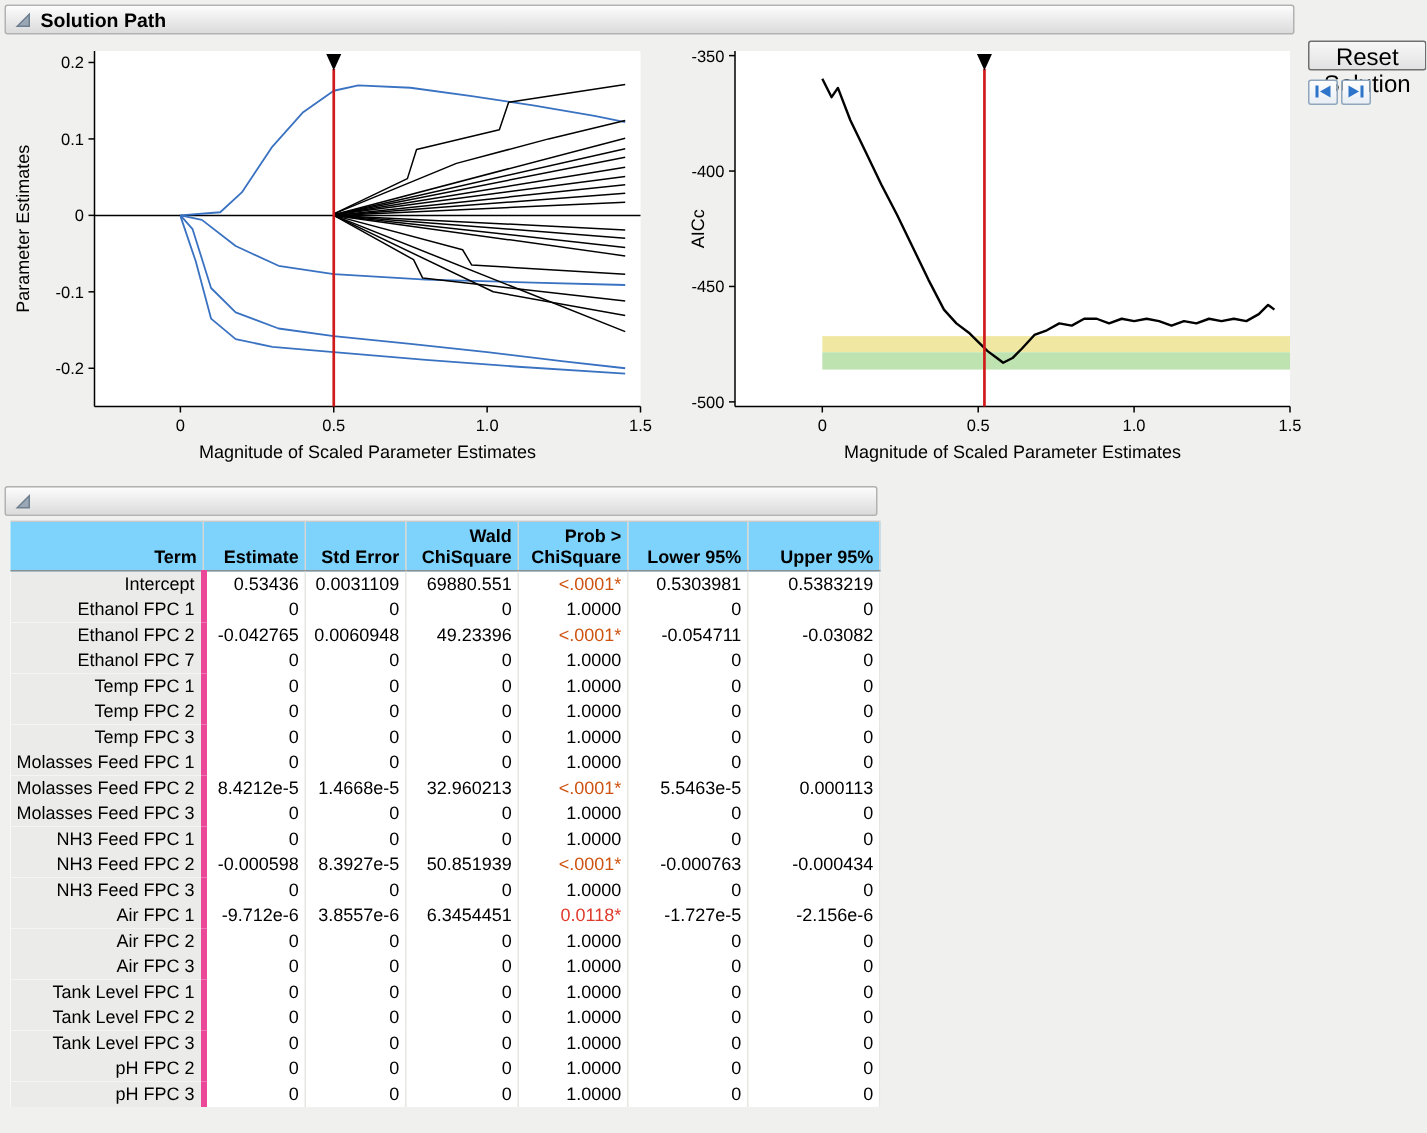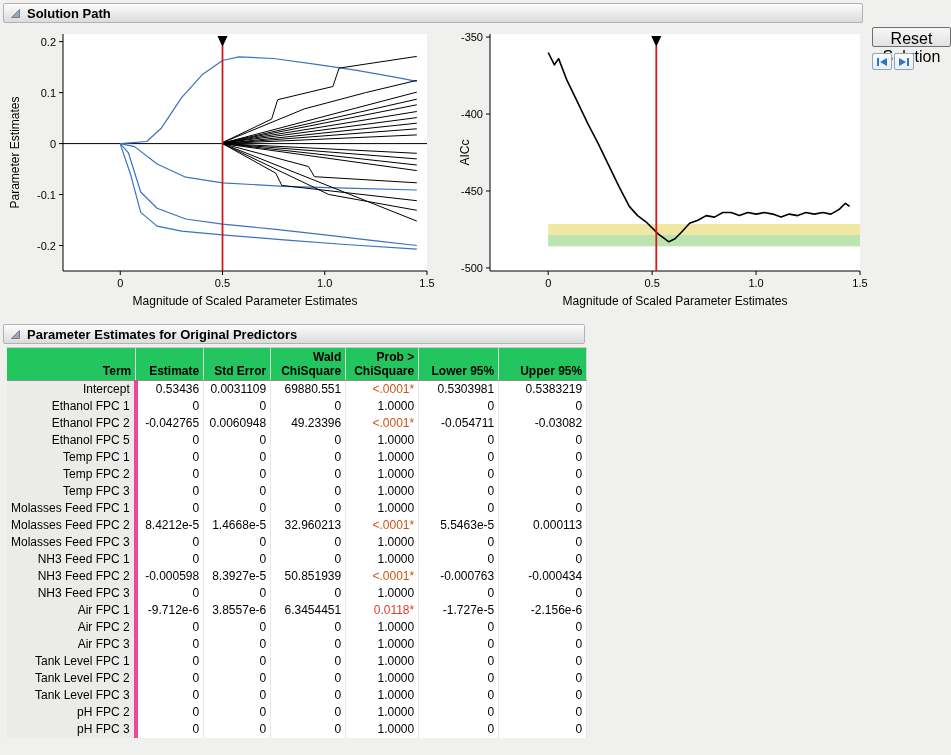--- a/index.html
+++ b/index.html
@@ -24,21 +24,21 @@
     background:linear-gradient(#f7f7f7,#e2e2e2);border:1px solid #6f6f6f;
     border-radius:2px;padding:2px 5px;height:20px;cursor:pointer;color:#000;
   }
   .stepper{
     position:absolute;width:20px;height:17px;display:flex;align-items:center;justify-content:center;
     background:linear-gradient(#fdfdfd,#e9eef5);border:1px solid #8fa6bd;border-radius:2px;cursor:pointer;
   }
   #param-table-wrap{position:absolute;left:7px;top:347px}
   table.ptable{border-collapse:collapse;table-layout:fixed;background:#fff}
   table.ptable th{
-    font-weight:bold;font-size:12px;background:#22c55e;vertical-align:bottom;
+    font-weight:bold;font-size:12px;background:#7dd3fc;vertical-align:bottom;
     white-space:pre-line;padding:2px 4px;border-bottom:1px solid #8f8f8f;
     border-top:1px solid #c9c9c9;border-right:1px solid #d6d6d4;line-height:14px;
   }
   table.ptable td{
     font-size:12px;padding:0 4px;height:17px;line-height:17px;white-space:nowrap;
     border-right:1px solid #e6e6e2;overflow:hidden;
   }
   table.ptable td.term-cell{background:#ebebea;border-right:4px solid #ec4899}
   .col-left{text-align:right}
   .col-right{text-align:right}
@@ -155,21 +155,20 @@
         </svg>
     </span>
   </div>
 
   <div class="titlebar" style="left:3px;top:324px;width:582px">
     <span class="disclosure">
       <svg width="11" height="11" viewBox="0 0 11 11">
           <path d="M1.5 9.5 L9.5 1.5 L9.5 9.5 Z" fill="#9aa7b5" stroke="#6e7f90" stroke-width="1"></path>
         </svg>
     </span>
-    <span class="title">Parameter Estimates for Original Predictors</span>
   </div>
 
   <div id="param-table-wrap">
       <table class="ptable">
         <colgroup>
           <col style="width: 120px;">
           <col style="width: 68px;">
           <col style="width: 67px;">
           <col style="width: 75px;">
           <col style="width: 73px;">
@@ -211,21 +210,21 @@
           <tr>
             <td class="col-left term-cell">Ethanol FPC 2</td>
             <td class="col-right">-0.042765</td>
             <td class="col-right">0.0060948</td>
             <td class="col-right">49.23396</td>
             <td class="col-right" style="color: rgb(206, 83, 17);">&lt;.0001*</td>
             <td class="col-right">-0.054711</td>
             <td class="col-right">-0.03082</td>
           </tr>
           <tr>
-            <td class="col-left term-cell">Ethanol FPC 5</td>
+            <td class="col-left term-cell">Ethanol FPC 7</td>
             <td class="col-right">0</td>
             <td class="col-right">0</td>
             <td class="col-right">0</td>
             <td class="col-right">1.0000</td>
             <td class="col-right">0</td>
             <td class="col-right">0</td>
           </tr>
           <tr>
             <td class="col-left term-cell">Temp FPC 1</td>
             <td class="col-right">0</td>

